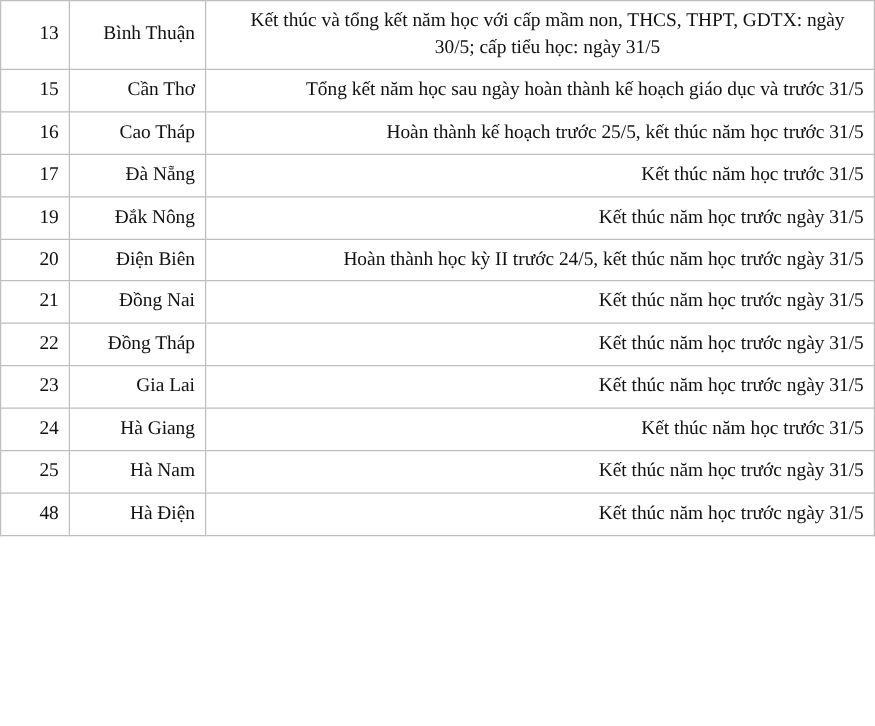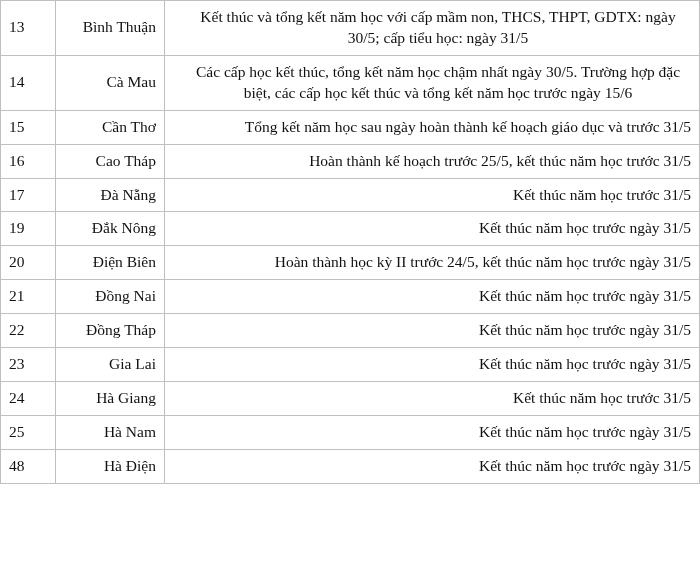--- a/index.html
+++ b/index.html
@@ -29,21 +29,21 @@
     border: 1px solid #bfbfbf;
     padding: 6px 8px;
     font-size: 15.5px;
     line-height: 1.35;
     vertical-align: middle;
     color: #111111;
     background: #ffffff;
   }
   td.col-index {
     width: 38px;
-    text-align: left;
+    text-align: right;
     white-space: nowrap;
   }
   td.col-province {
     width: 92px;
     text-align: right;
     white-space: nowrap;
   }
   td.col-note {
     text-align: right;
   }
@@ -60,25 +60,20 @@
 </head>
 <body>
 
 <div class="sheet">
   <table class="data-table">
     <tbody>
       <tr>
         <td class="col-index">13</td>
         <td class="col-province">Bình Thuận</td>
         <td class="col-note wrap">Kết thúc và tổng kết năm học với cấp mầm non, THCS, THPT, GDTX: ngày 30/5; cấp tiểu học: ngày 31/5</td>
-      </tr>
-      <tr>
-        <td class="col-index">14</td>
-        <td class="col-province">Cà Mau</td>
-        <td class="col-note wrap">Các cấp học kết thúc, tổng kết năm học chậm nhất ngày 30/5. Trường hợp đặc biệt, các cấp học kết thúc và tổng kết năm học trước ngày 15/6</td>
       </tr>
       <tr>
         <td class="col-index">15</td>
         <td class="col-province">Cần Thơ</td>
         <td class="col-note">Tổng kết năm học sau ngày hoàn thành kế hoạch giáo dục và trước 31/5</td>
       </tr>
       <tr>
         <td class="col-index">16</td>
         <td class="col-province">Cao Tháp</td>
         <td class="col-note">Hoàn thành kế hoạch trước 25/5, kết thúc năm học trước 31/5</td>

